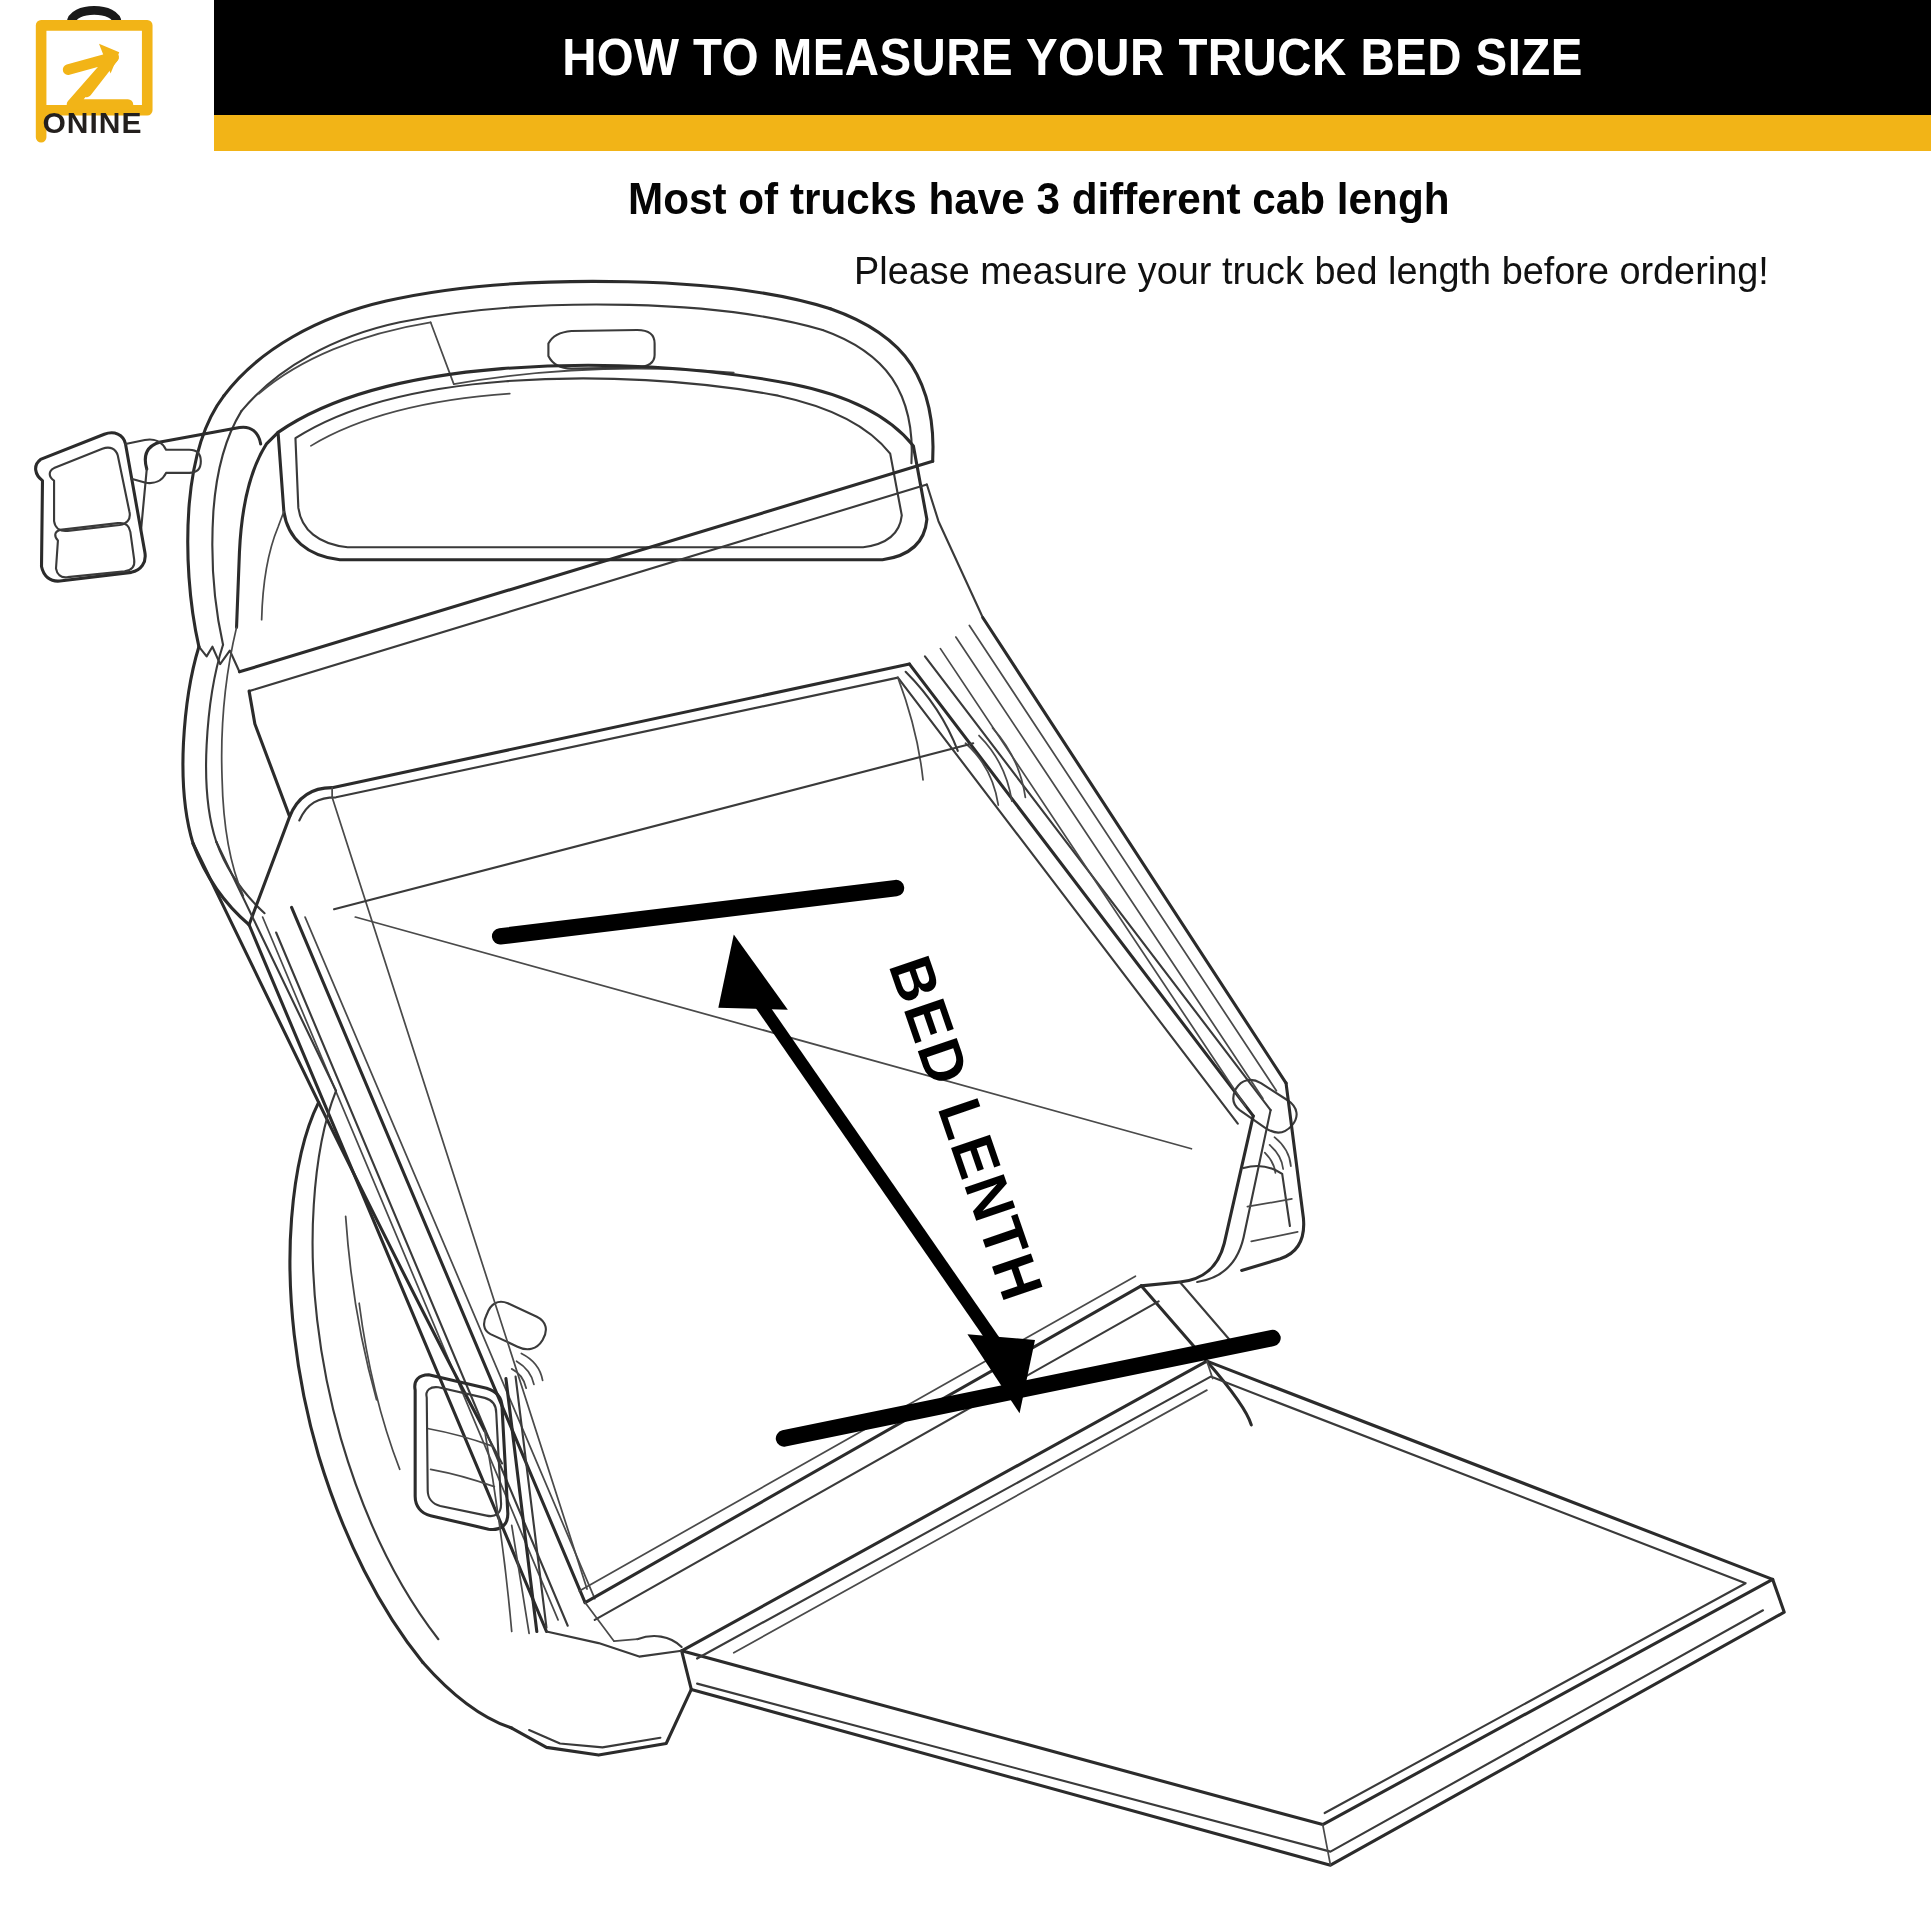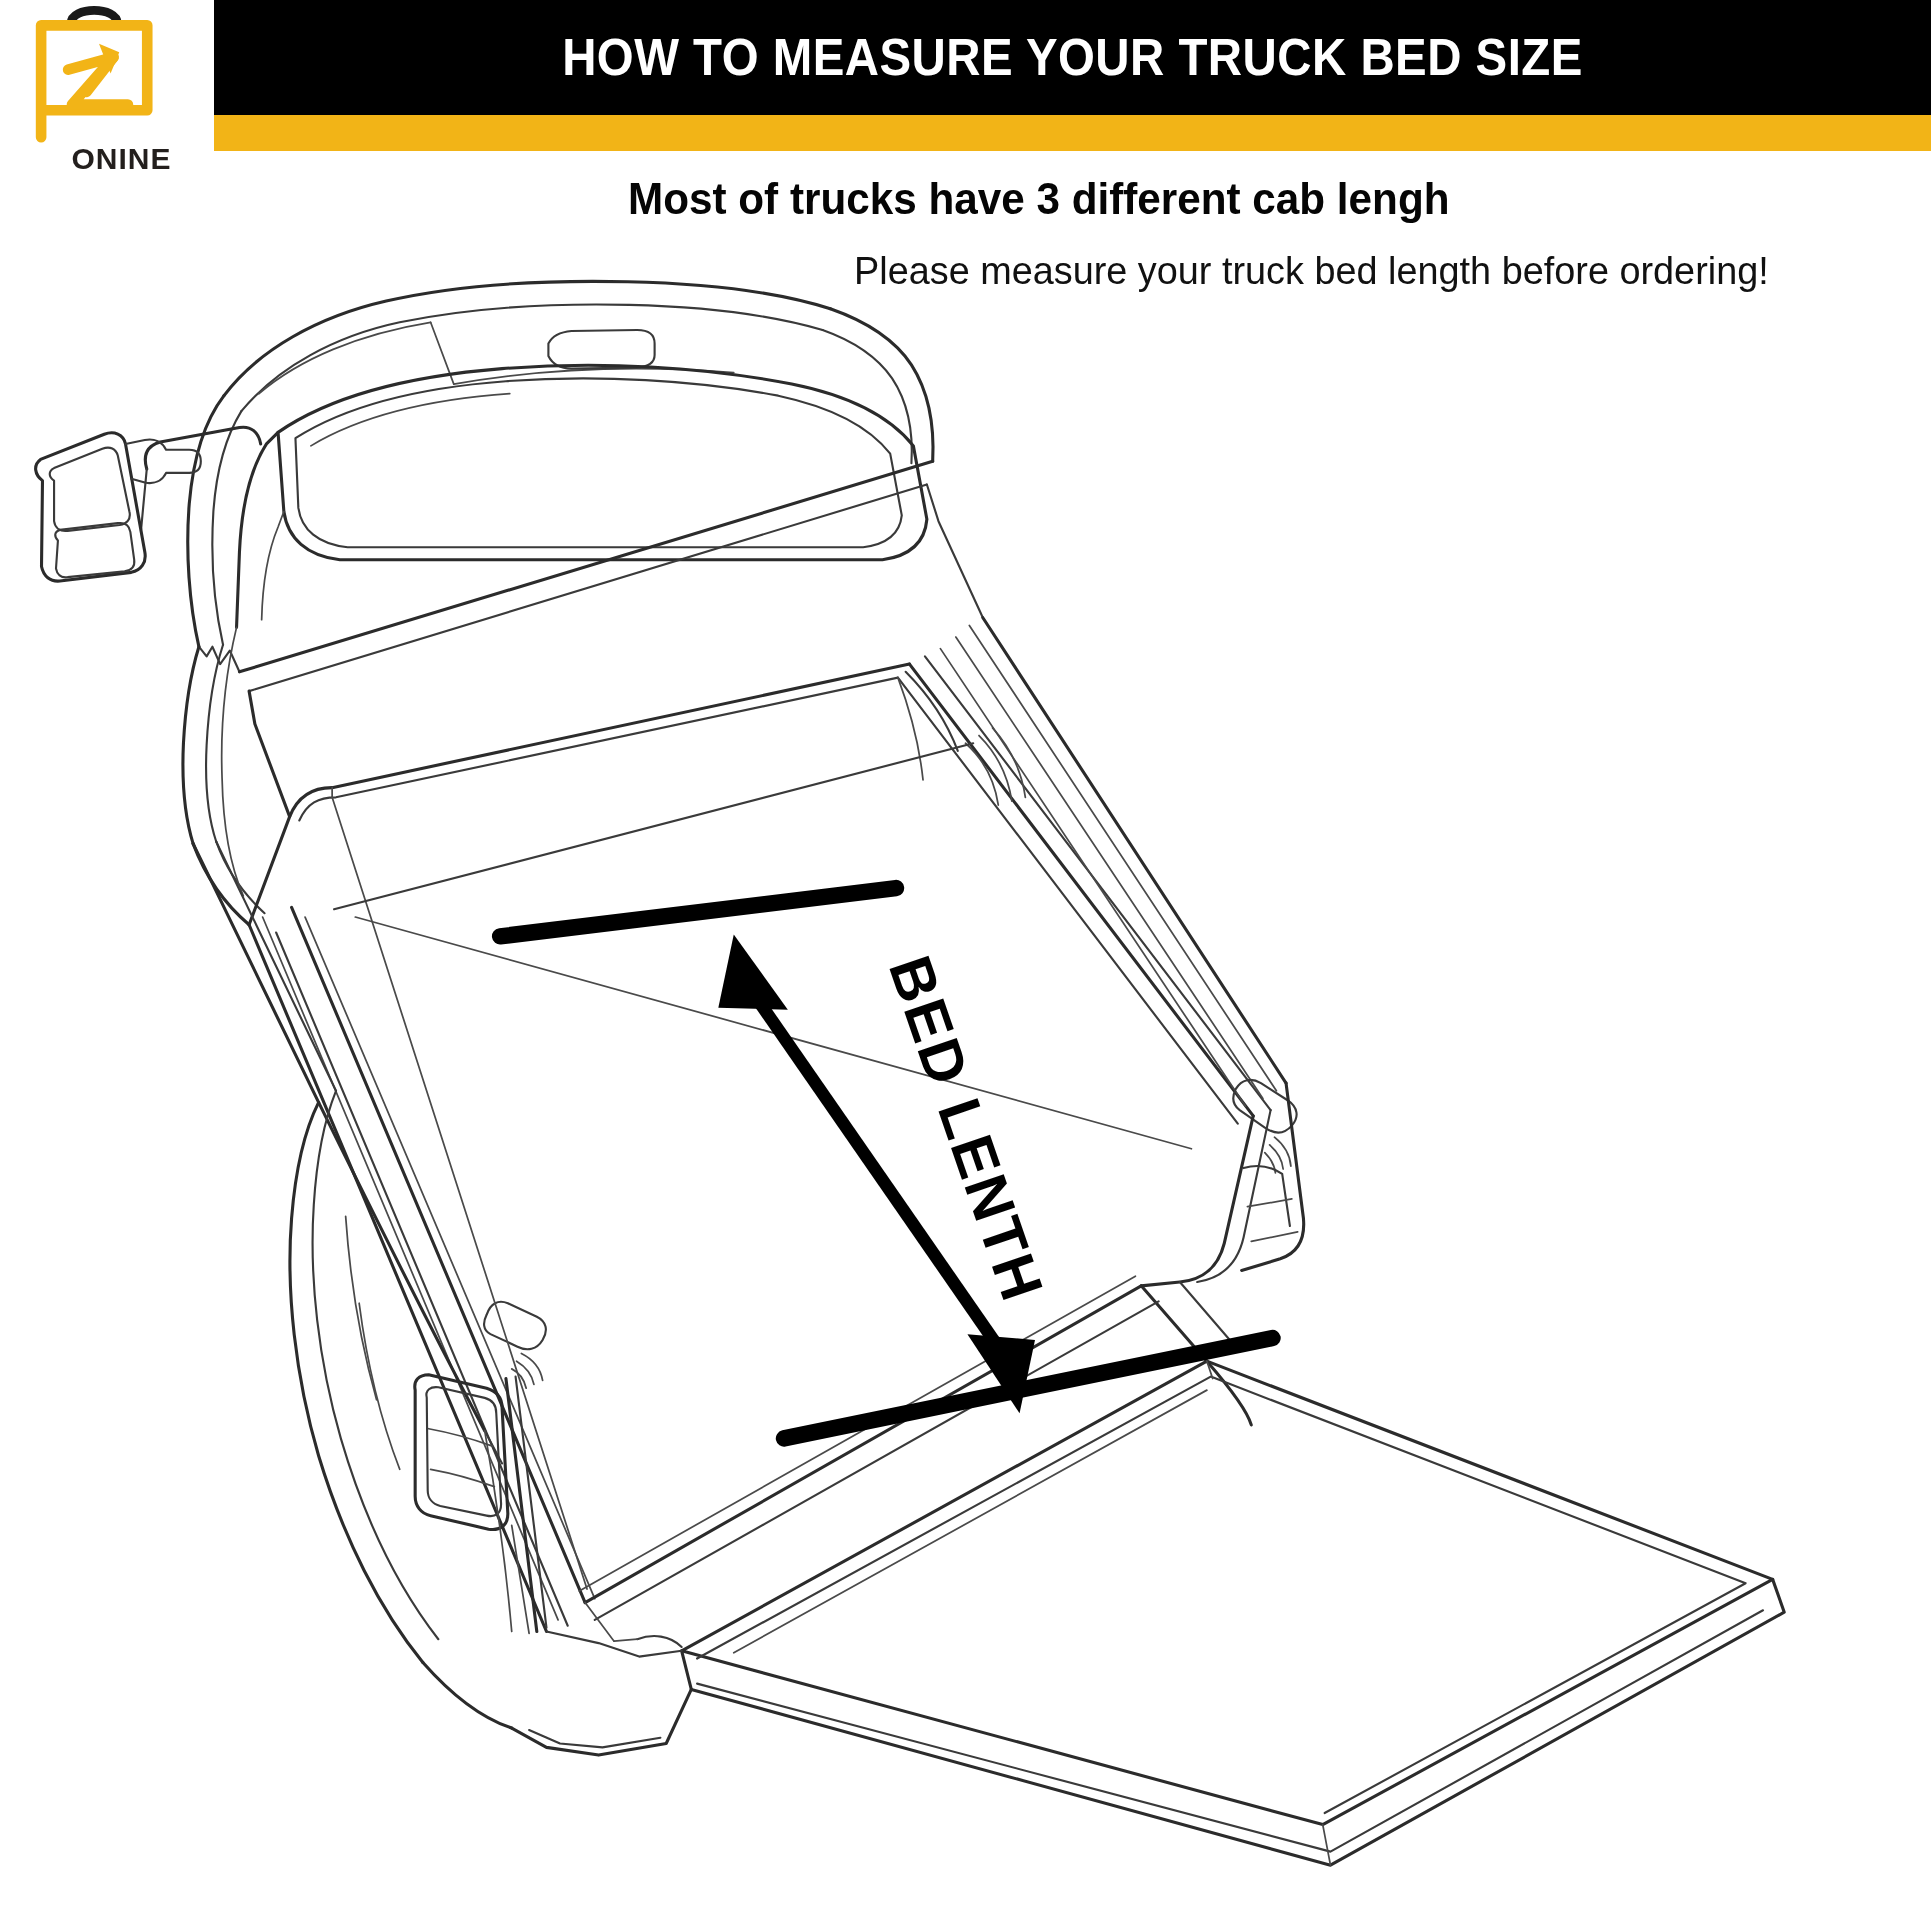--- a/index.html
+++ b/index.html
@@ -19,24 +19,23 @@
     display:flex;align-items:center;justify-content:center;
     color:#ffffff;font-weight:700;font-size:51px;letter-spacing:0.5px;
     transform:scaleX(.93);transform-origin:center center;
     white-space:nowrap;
   }
 
   
   .logo{position:absolute;left:17.4px;top:1.9px;width:164px;height:147px;}
   .logo svg{display:block;width:164px;height:147px;}
   .logo-word{
-    position:absolute;left:54px;top:106px;width:116px;
+    position:absolute;left:25px;top:106px;width:116px;
     font-size:30px;font-weight:700;color:#231f1d;letter-spacing:1px;
     line-height:1;
-    margin-top:36px;
   }
 
   
   .headline{
     position:absolute;left:628px;top:174px;width:1303px;
     font-size:44px;font-weight:700;color:#050505;white-space:nowrap;
     transform:scaleX(.96);transform-origin:left center;
   }
   .subtext{
     position:absolute;left:854px;top:246px;width:1081px;

